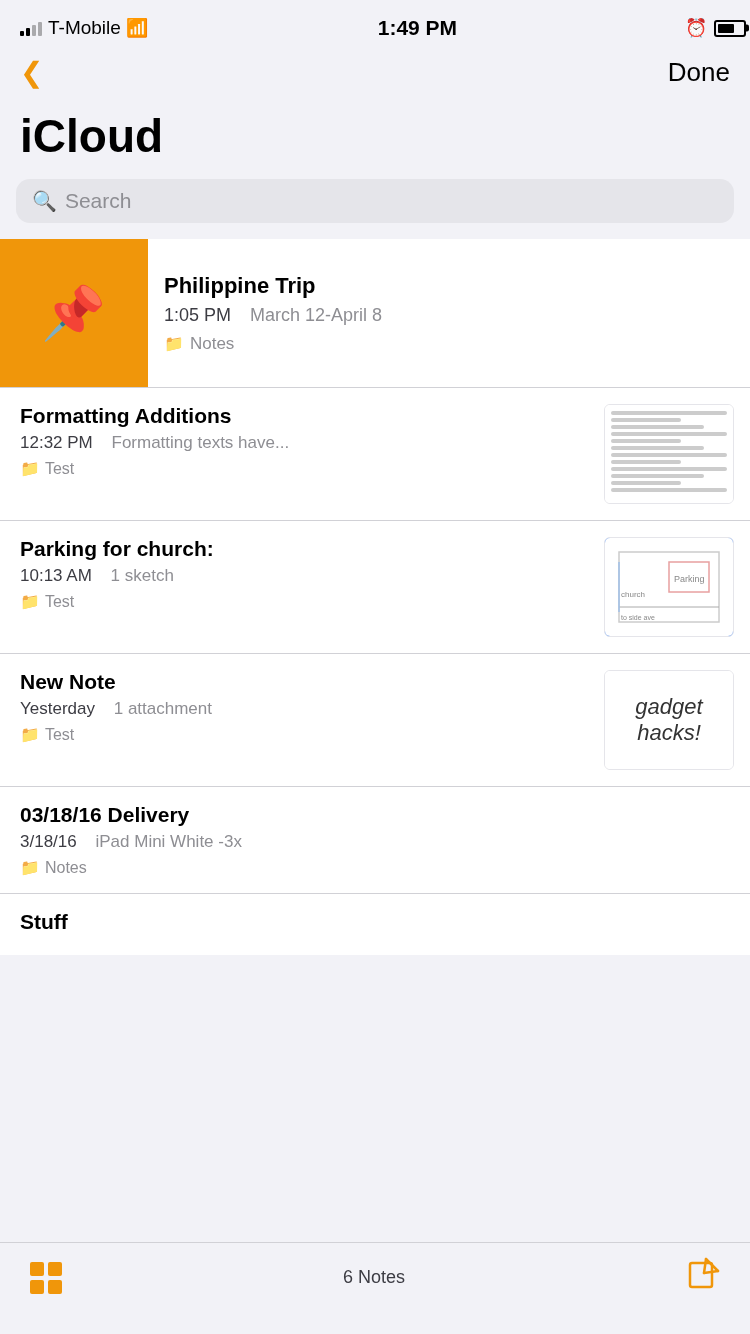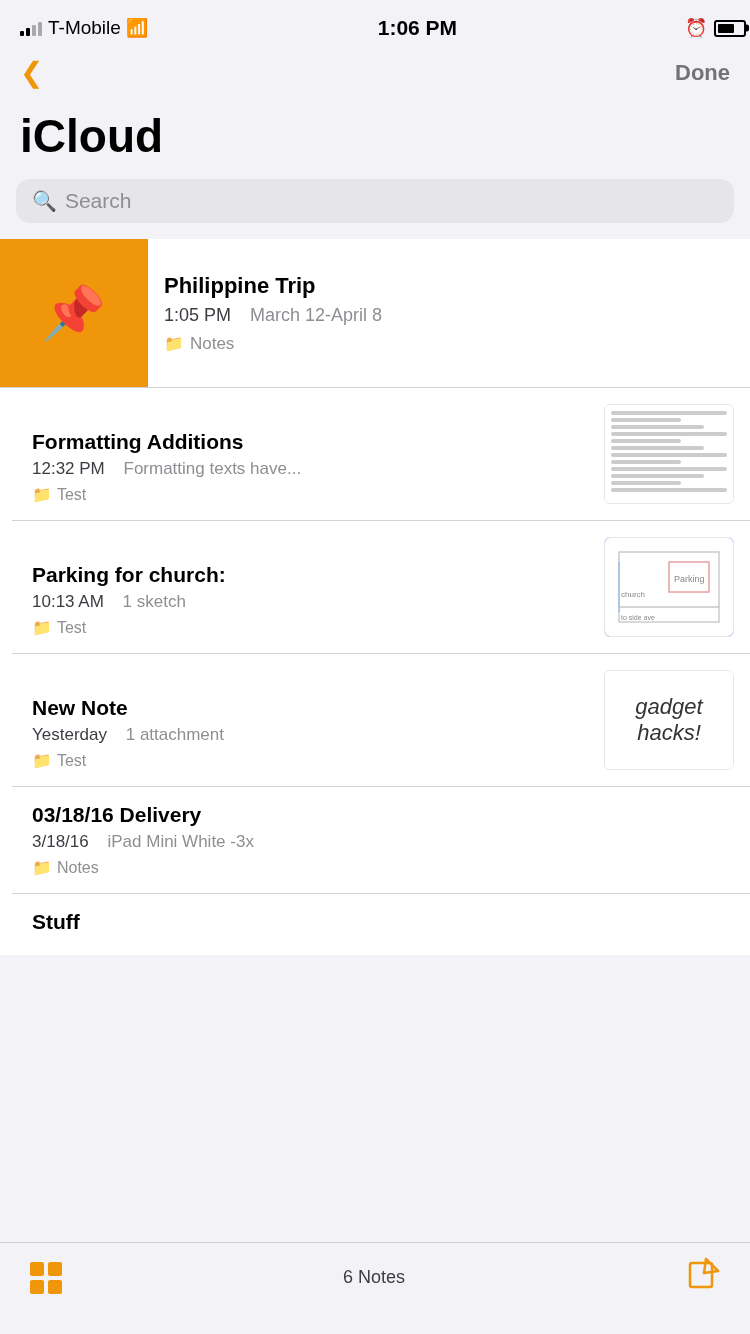--- a/index.html
+++ b/index.html
@@ -92,23 +92,23 @@
       padding: 6px 20px 10px 20px;
       background: #f2f2f7;
     }
     .back-btn {
       color: #f0960a;
       font-size: 28px;
       font-weight: 300;
       cursor: pointer;
     }
     .done-btn {
-      color: #737373;
-      font-size: 22px;
-      font-weight: 700;
+      color: #000000;
+      font-size: 26px;
+      font-weight: 400;
       cursor: pointer;
     }
 
     
     .page-title {
       font-size: 46px;
       font-weight: 700;
       color: #000;
       padding: 10px 20px 16px 20px;
       background: #f2f2f7;
@@ -189,26 +189,25 @@
       font-size: 16px;
       color: #8e8e93;
     }
 
     
     .notes-list {
       background: #fff;
     }
     .note-item {
       display: flex;
-      align-items: flex-end;
+      align-items: flex-start;
       padding: 16px 16px 16px 20px;
       border-bottom: 1px solid #d1d1d6;
       gap: 2px;
       background: #fff;
-      margin-left: 12px;
     }
     .note-text-block {
       flex: 1;
       min-width: 0;
     }
     .note-title {
       font-size: 21px;
       font-weight: 700;
       color: #000;
       margin-bottom: 5px;
@@ -344,21 +343,21 @@
   <div class="status-left">
     <div class="signal-bars">
       <span></span>
         <span></span>
         <span></span>
         <span></span>
     </div>
     <span class="carrier-name">T-Mobile</span>
     <span class="wifi-icon">📶</span>
   </div>
-  <div class="status-center">1:06 PM</div>
+  <div class="status-center">1:49 PM</div>
   <div class="status-right">
     <span class="alarm-icon">⏰</span>
     <div class="battery">
       <div class="battery-body">
         <div class="battery-fill"></div>
       </div>
     </div>
   </div>
 </div>
 

